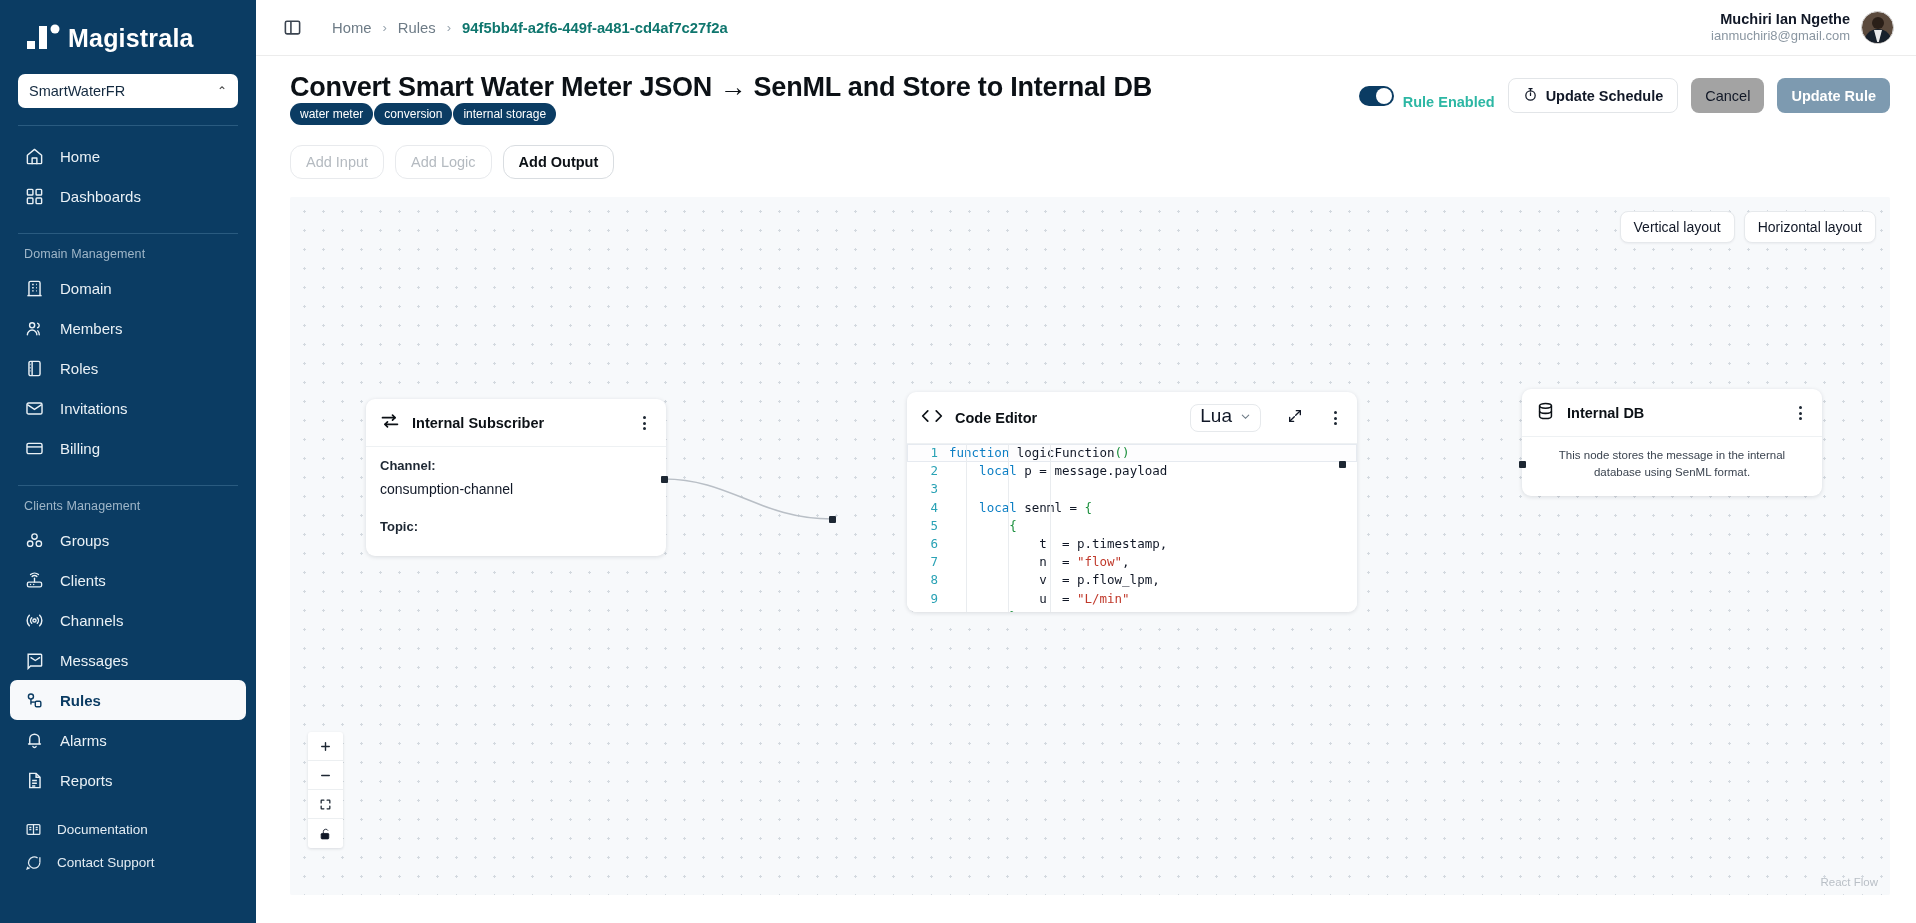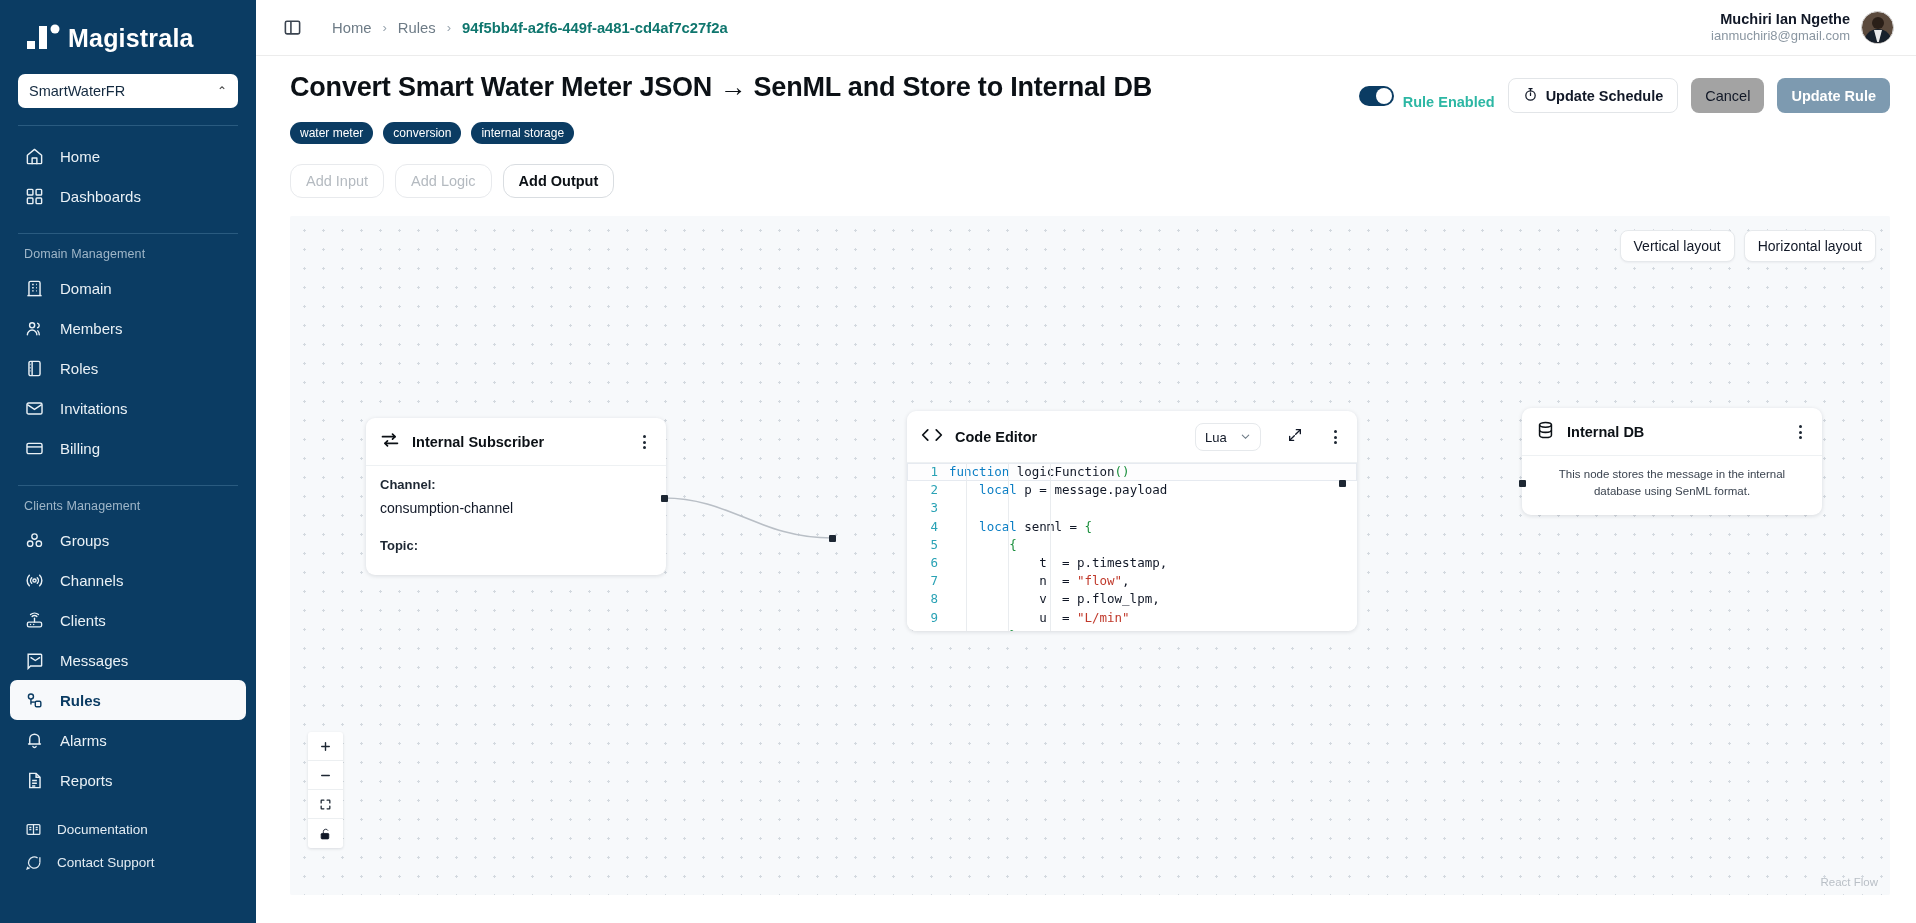--- a/index.html
+++ b/index.html
@@ -81,21 +81,21 @@
     background: #5b4a3d; overflow: hidden; position: relative; cursor: pointer;
     border: 1px solid #d8d8d8;
   }
   .avatar .head { position: absolute; width: 12px; height: 12px; border-radius: 50%; background: #2a1f18; left: 10px; top: 5px; }
   .avatar .body { position: absolute; width: 28px; height: 17px; border-radius: 14px 14px 0 0; background: #17202b; left: 2px; top: 17px; }
   .avatar .shirt { position: absolute; width: 8px; height: 12px; background: #e9e9ea; left: 12px; top: 18px; clip-path: polygon(0 0,100% 0,60% 100%,40% 100%); }
 
   .page-head { padding: 16px 26px 0 34px; }
   .title-row { display: flex; align-items: flex-start; }
   .page-title { font-size: 27px; font-weight: bold; color: #0c1116; letter-spacing: -.2px; }
-  .tags { display: flex; gap: 10px; margin-top: 19px; }
+  .tags { display: flex; gap: 1px; margin-top: 0; }
   .tag {
     background: #0b3c63; color: #fff; font-size: 12px;
     padding: 4px 10px; border-radius: 11px; white-space: nowrap;
   }
   .head-actions { margin-left: auto; display: flex; align-items: center; gap: 13px; padding-top: 6px; }
   .toggle-wrap { display: flex; align-items: center; gap: 9px; }
   .switch {
     width: 35px; height: 20px; border-radius: 10px; background: #0b3c63;
     position: relative; cursor: pointer;
   }
@@ -167,22 +167,22 @@
   .kebab { width: 16px; display: flex; flex-direction: column; align-items: center; gap: 2.5px; cursor: pointer; }
   .kebab i { width: 3px; height: 3px; border-radius: 50%; background: #1d2733; display: block; }
   .node-body { padding: 11px 14px 14px 14px; }
   .fld-label { font-size: 13px; font-weight: bold; color: #1d2733; }
   .fld-value { font-size: 14px; color: #111827; margin-top: 8px; }
   .node-desc { font-size: 11.5px; color: #3b4450; text-align: center; line-height: 1.45; padding: 10px 14px 16px 14px; }
 
   
   .lang-sel {
     border: 1px solid #e6e9ec; border-radius: 8px; height: 28px;
-    min-width: 66px; display: flex; align-items: center; justify-content: space-between;
-    padding: 0 9px; font-size: 13px; color: #111827; cursor: pointer; gap: 8px;
+    min-width: 66px; display: flex; align-items: flex-start; justify-content: space-between;
+    padding: 0 9px; font-size: 19px; color: #111827; cursor: pointer; gap: 8px;
   }
   .code-area { position: relative; height: 168px; overflow: hidden; background: #fff; border-radius: 0 0 9px 9px; }
   .code-row { display: flex; font-family: "DejaVu Sans Mono", monospace; font-size: 12.5px; line-height: 18.2px; }
   .ln { width: 42px; text-align: right; padding-right: 11px; color: #2aa2b5; flex: 0 0 42px; }
   .code-txt { white-space: pre; color: #111827; }
   .cur-line { background: #fdfdfe; box-shadow: inset 0 0 0 1px #e6eaf0; }
   .kw { color: #0b7ec4; }
   .fn { color: #111827; }
   .str { color: #c0392b; }
   .brc { color: #1a8f3c; }
@@ -296,39 +296,39 @@
       <svg width="19" height="19" viewBox="0 0 24 24" fill="none" stroke="currentColor" stroke-width="1.7">
         <circle cx="12" cy="7" r="3.4"></circle>
           <circle cx="6.5" cy="16" r="3.4"></circle>
           <circle cx="17.5" cy="16" r="3.4"></circle>
       </svg>
     </span>
     <span>Groups</span>
   </div>
   <div class="nav-item">
     <span class="ic">
-      <svg width="19" height="19" viewBox="0 0 24 24" fill="none" stroke="currentColor" stroke-width="1.8" stroke-linecap="round">
-        <circle cx="12" cy="12" r="2"></circle>
-          <path d="M8.5 8.5a5 5 0 0 0 0 7M15.5 8.5a5 5 0 0 1 0 7"></path>
-        <path d="M5.5 5.5a9 9 0 0 0 0 13M18.5 5.5a9 9 0 0 1 0 13"></path>
-      </svg>
-    </span>
-    <span>Channels</span>
-  </div>
-  <div class="nav-item">
-    <span class="ic">
       <svg width="19" height="19" viewBox="0 0 24 24" fill="none" stroke="currentColor" stroke-width="1.7" stroke-linecap="round">
         <rect x="3" y="14" width="18" height="6" rx="2"></rect>
           <path d="M7 17h.01M11 17h.01"></path>
         <path d="M12 14V9"></path>
           <path d="M9 7a4 4 0 0 1 6 0"></path>
           <path d="M7 4.5a7.5 7.5 0 0 1 10 0"></path>
       </svg>
     </span>
     <span>Clients</span>
+  </div>
+  <div class="nav-item">
+    <span class="ic">
+      <svg width="19" height="19" viewBox="0 0 24 24" fill="none" stroke="currentColor" stroke-width="1.8" stroke-linecap="round">
+        <circle cx="12" cy="12" r="2"></circle>
+          <path d="M8.5 8.5a5 5 0 0 0 0 7M15.5 8.5a5 5 0 0 1 0 7"></path>
+        <path d="M5.5 5.5a9 9 0 0 0 0 13M18.5 5.5a9 9 0 0 1 0 13"></path>
+      </svg>
+    </span>
+    <span>Channels</span>
   </div>
   <div class="nav-item">
     <span class="ic">
       <svg width="19" height="19" viewBox="0 0 24 24" fill="none" stroke="currentColor" stroke-width="1.8">
         <path d="M4 4h16a1 1 0 0 1 1 1v13a1 1 0 0 1-1 1H7l-3 3z"></path>
           <path d="m7 8 6 4 6-4"></path>
       </svg>
     </span>
     <span>Messages</span>
   </div>

